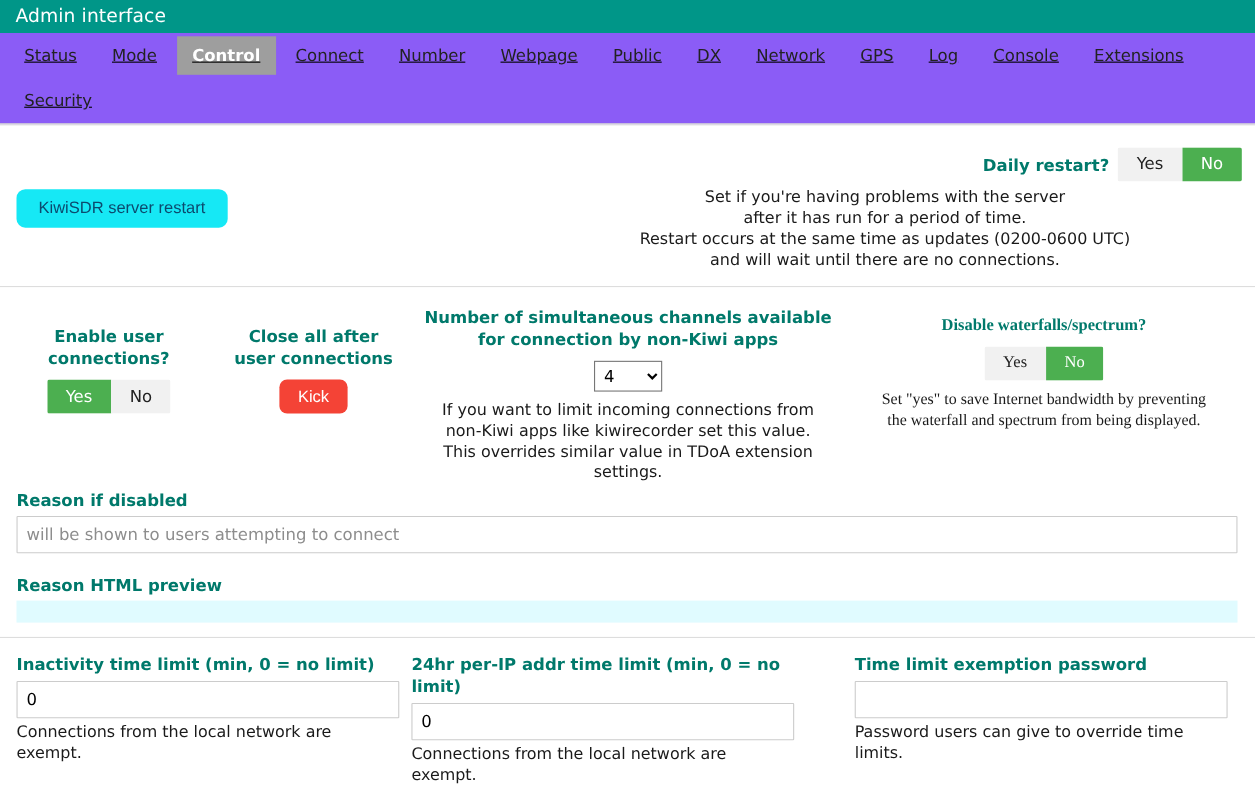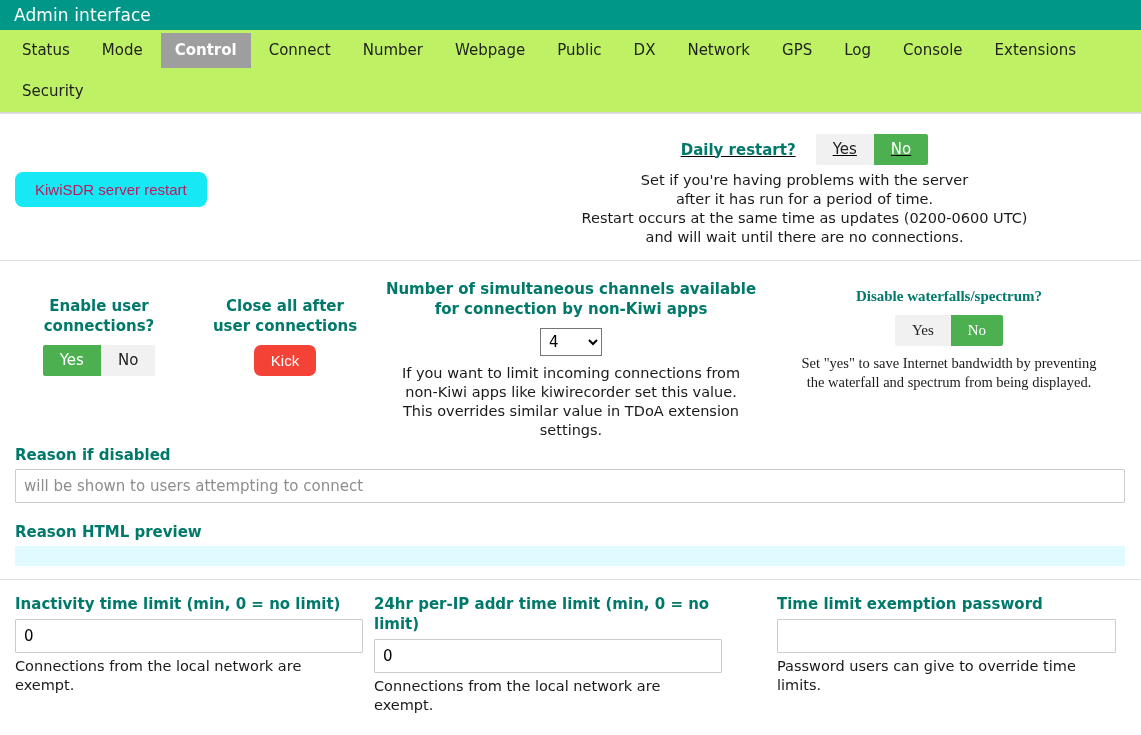--- a/index.html
+++ b/index.html
@@ -20,23 +20,24 @@
     padding: 0 0 0 14px;
   }
   .app-title {
     color: #ffffff;
     font-size: 17px;
     letter-spacing: .1px;
   }
 
   
   .nav-wrap {
-    background: #bef264;
+    background: #8b5cf6;
     border-bottom: 1px solid #d6d6d6;
     padding: 0 6px 0 6px;
+    text-decoration: underline;
   }
   .nav-row {
     display: flex;
     flex-wrap: wrap;
     align-items: flex-start;
   }
   .nav-tab {
     font-size: 15px;
     color: #222222;
     padding: 7px 14px 8px 14px;
@@ -67,38 +68,37 @@
     height: 146px;
   }
   .btn-restart {
     position: absolute;
     left: 15px;
     top: 58px;
     background: #1ae7f5;
     background: #16e8f5;
     border: none;
     border-radius: 8px;
-    color: #be185d;
+    color: #0c4a6e;
     font-size: 15px;
     padding: 9px 20px;
     cursor: pointer;
   }
   .daily-block {
     position: absolute;
     left: 480px;
     right: 12px;
     top: 20px;
     text-align: center;
   }
   .daily-head {
     display: flex;
     align-items: center;
-    justify-content: center;
-    gap: 20px;
-    text-decoration: underline;
+    justify-content: flex-end;
+    gap: 8px;
   }
   .lbl-green {
     color: #00796b;
     font-weight: bold;
     font-size: 15px;
   }
   .helptext {
     font-size: 14.5px;
     color: #1a1a1a;
     line-height: 19px;

